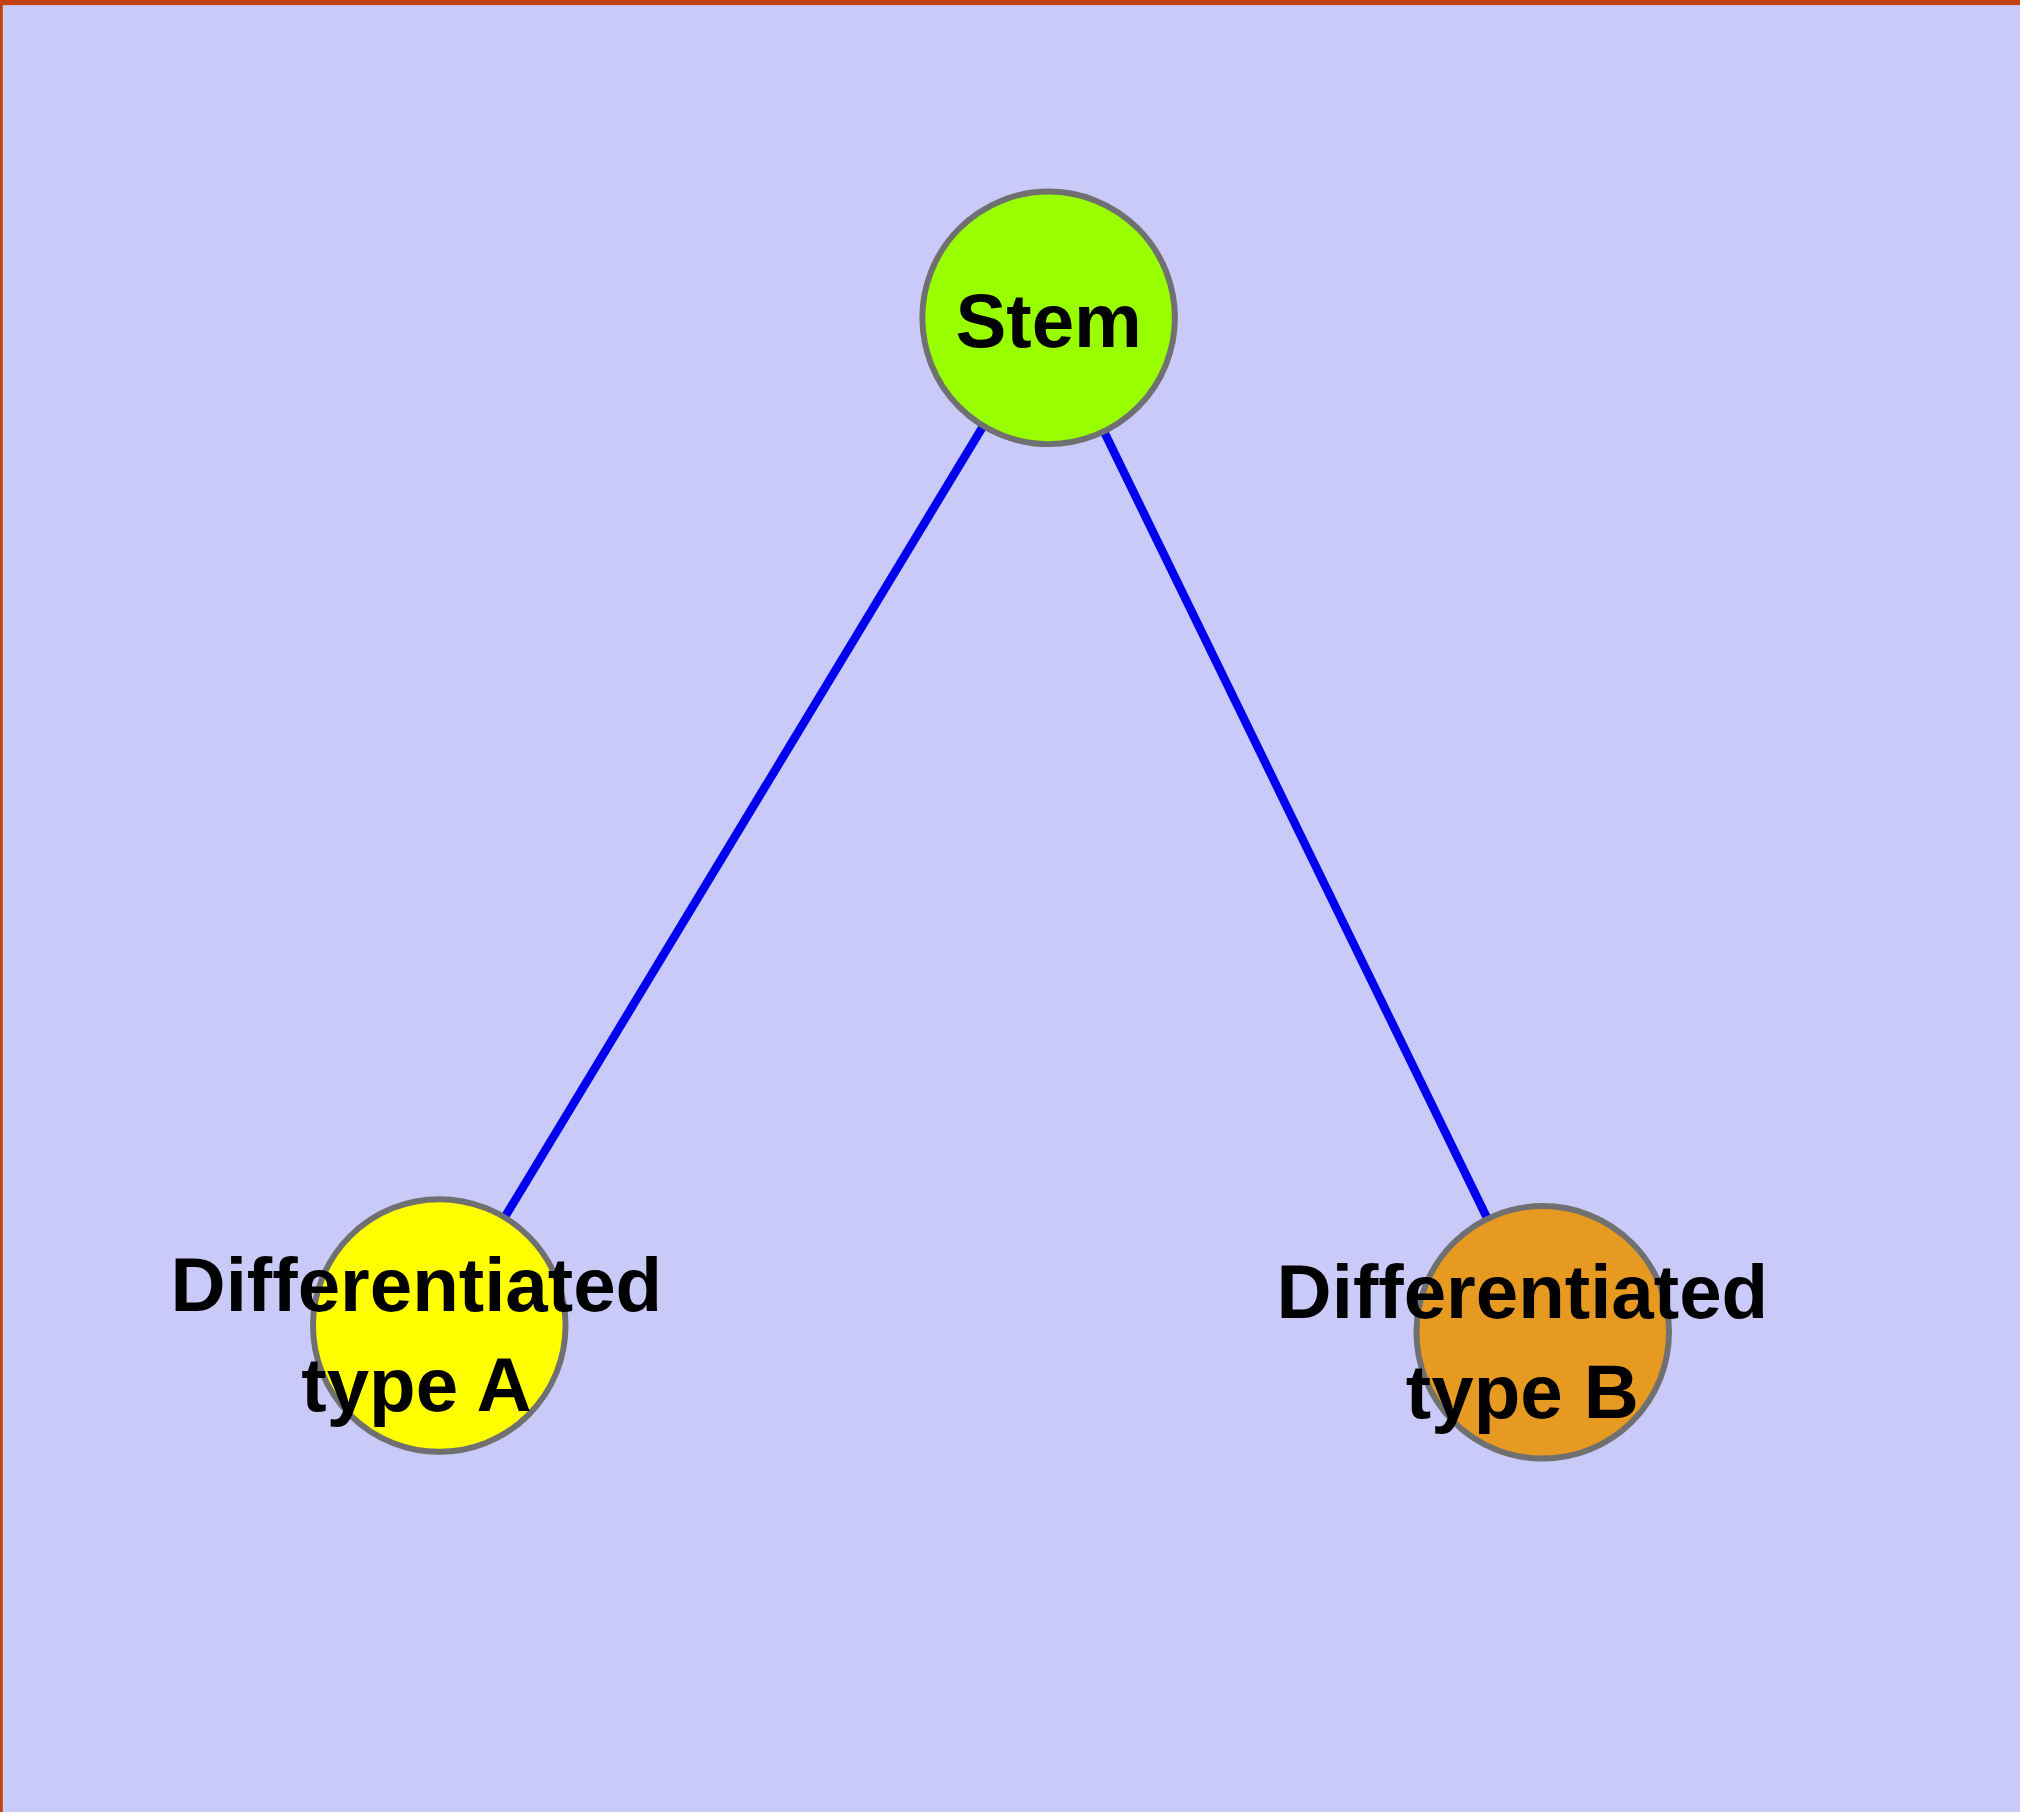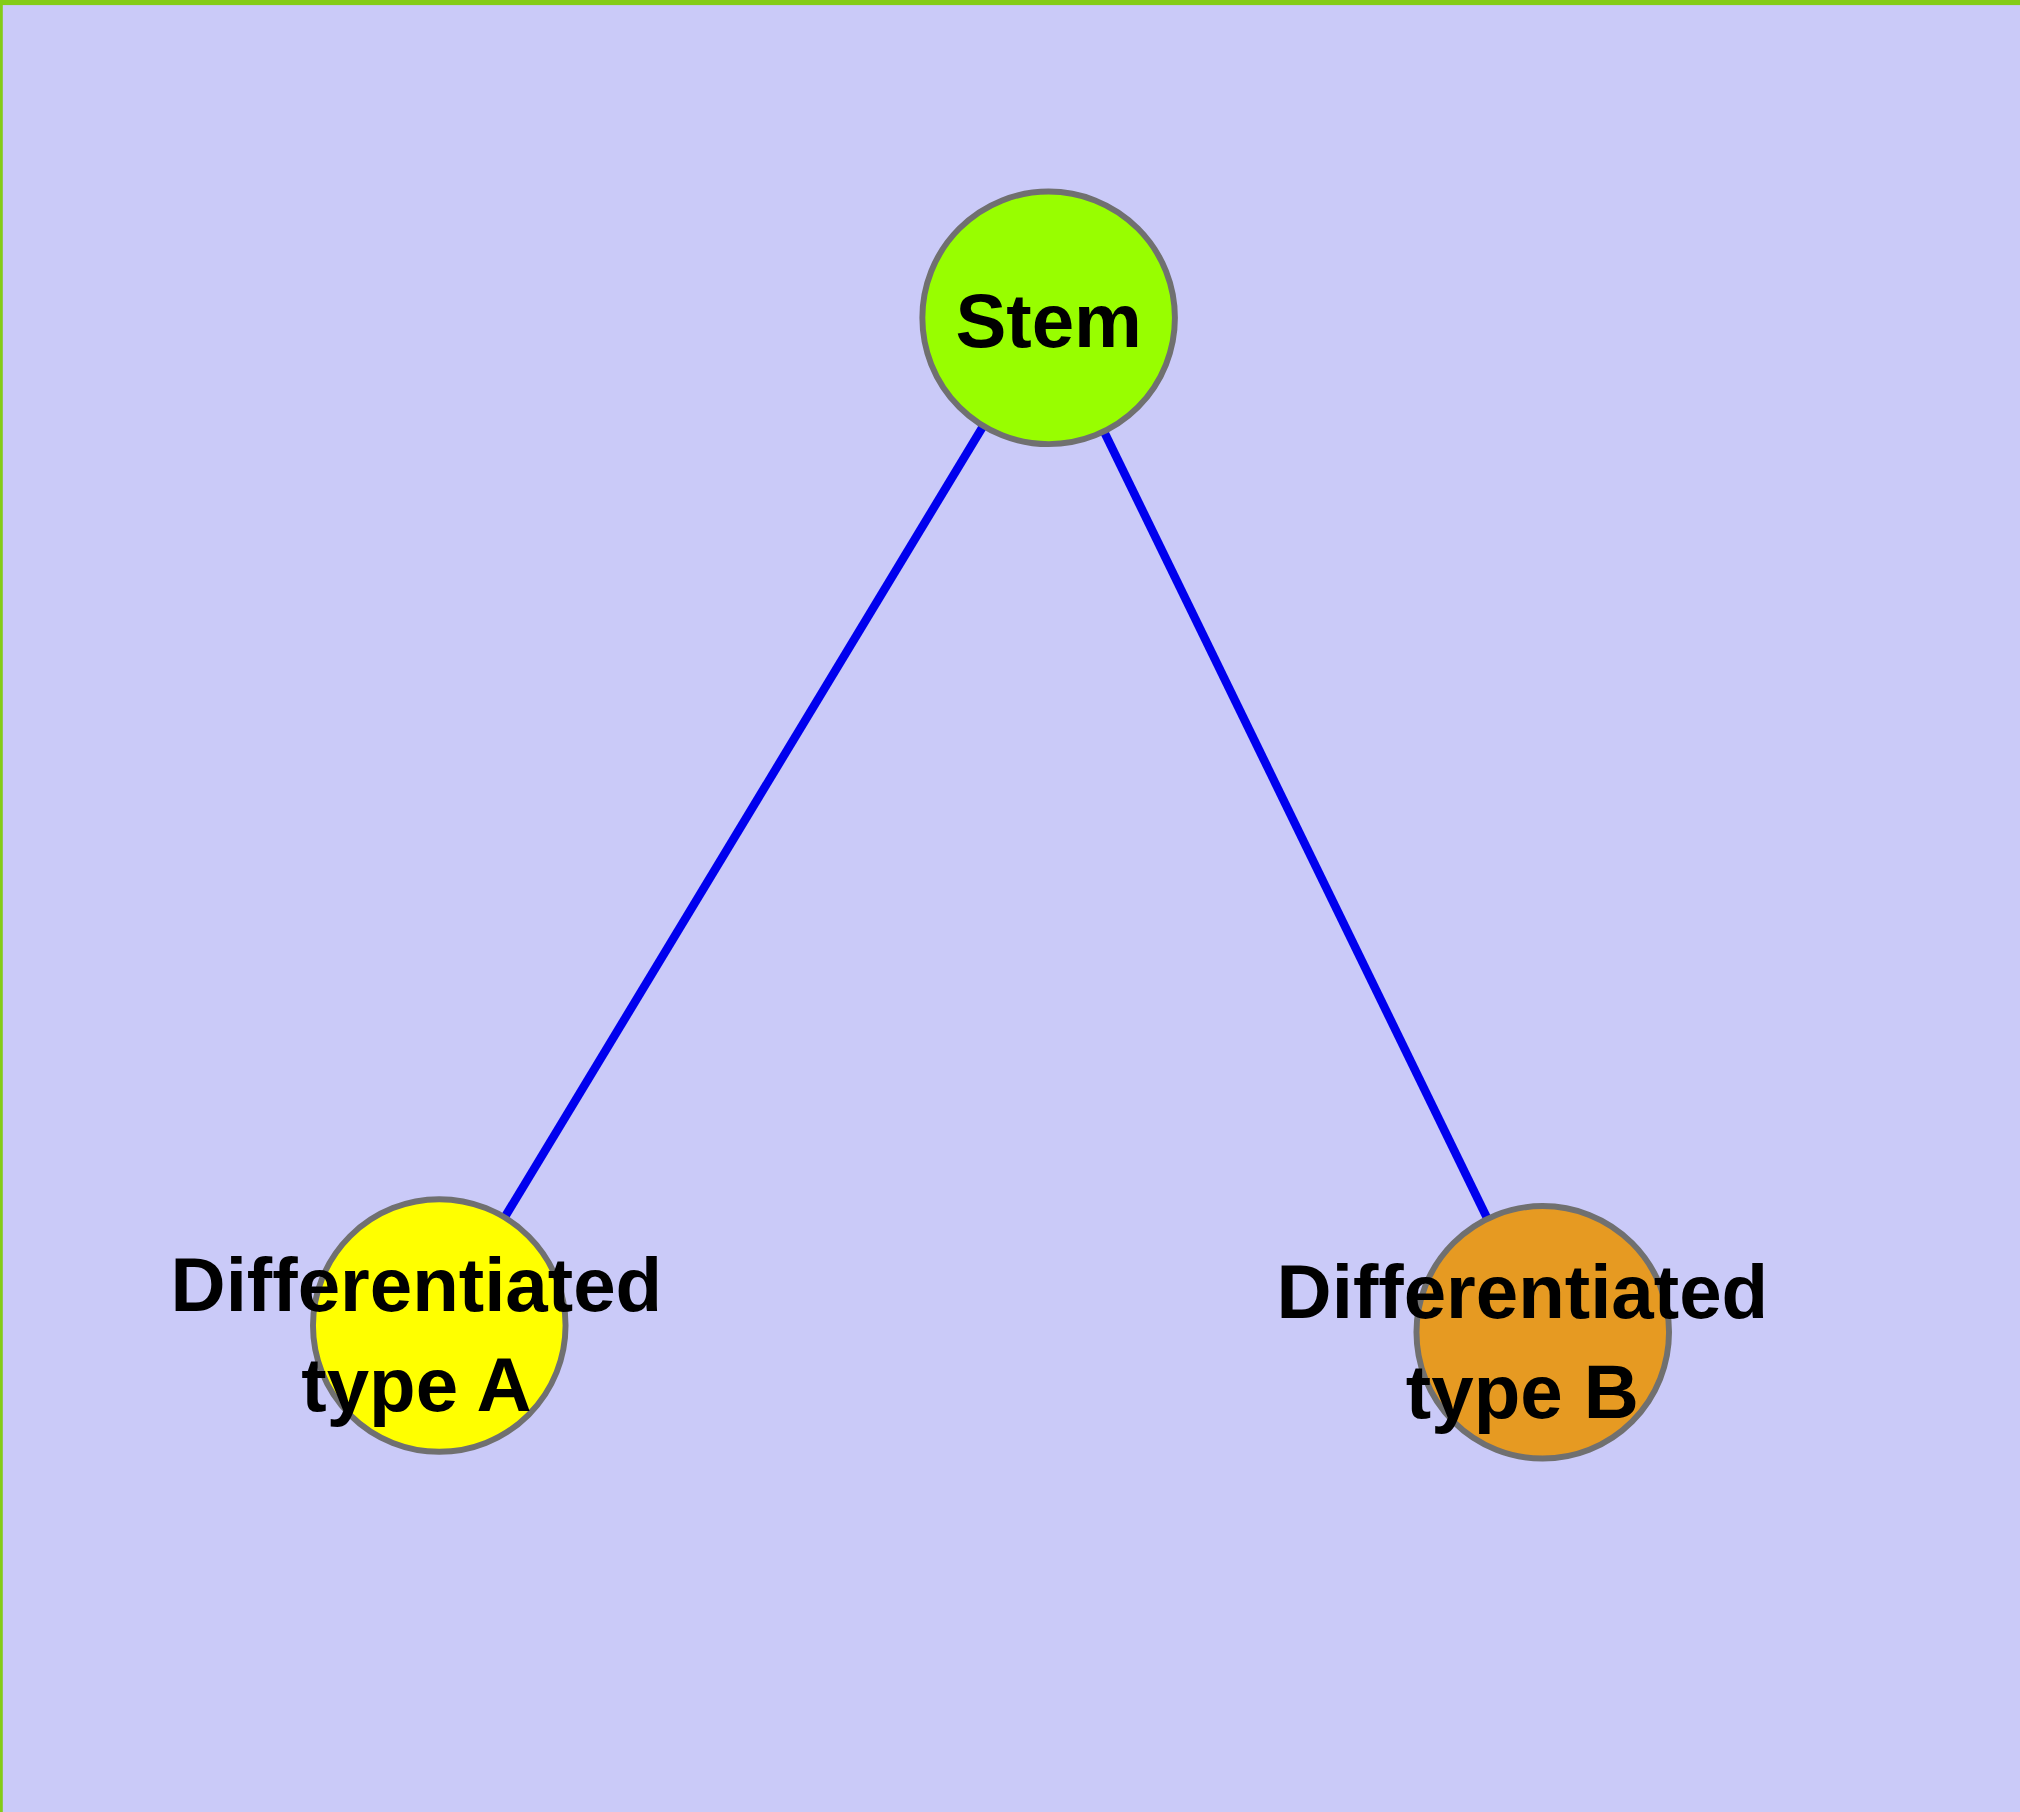--- a/index.html
+++ b/index.html
@@ -4,21 +4,21 @@
 <style>
   html, body {
     margin: 0;
     padding: 0;
     background: #ffffff;
   }
   .stage {
     position: relative;
     width: 2021px;
     height: 1812px;
-    background: #84cc16;
+    background: #c2410c;
     overflow: hidden;
   }
   svg {
     display: block;
     position: absolute;
     left: 0;
     top: 0;
   }
   .node-label {
     font-family: "Liberation Sans", sans-serif;

